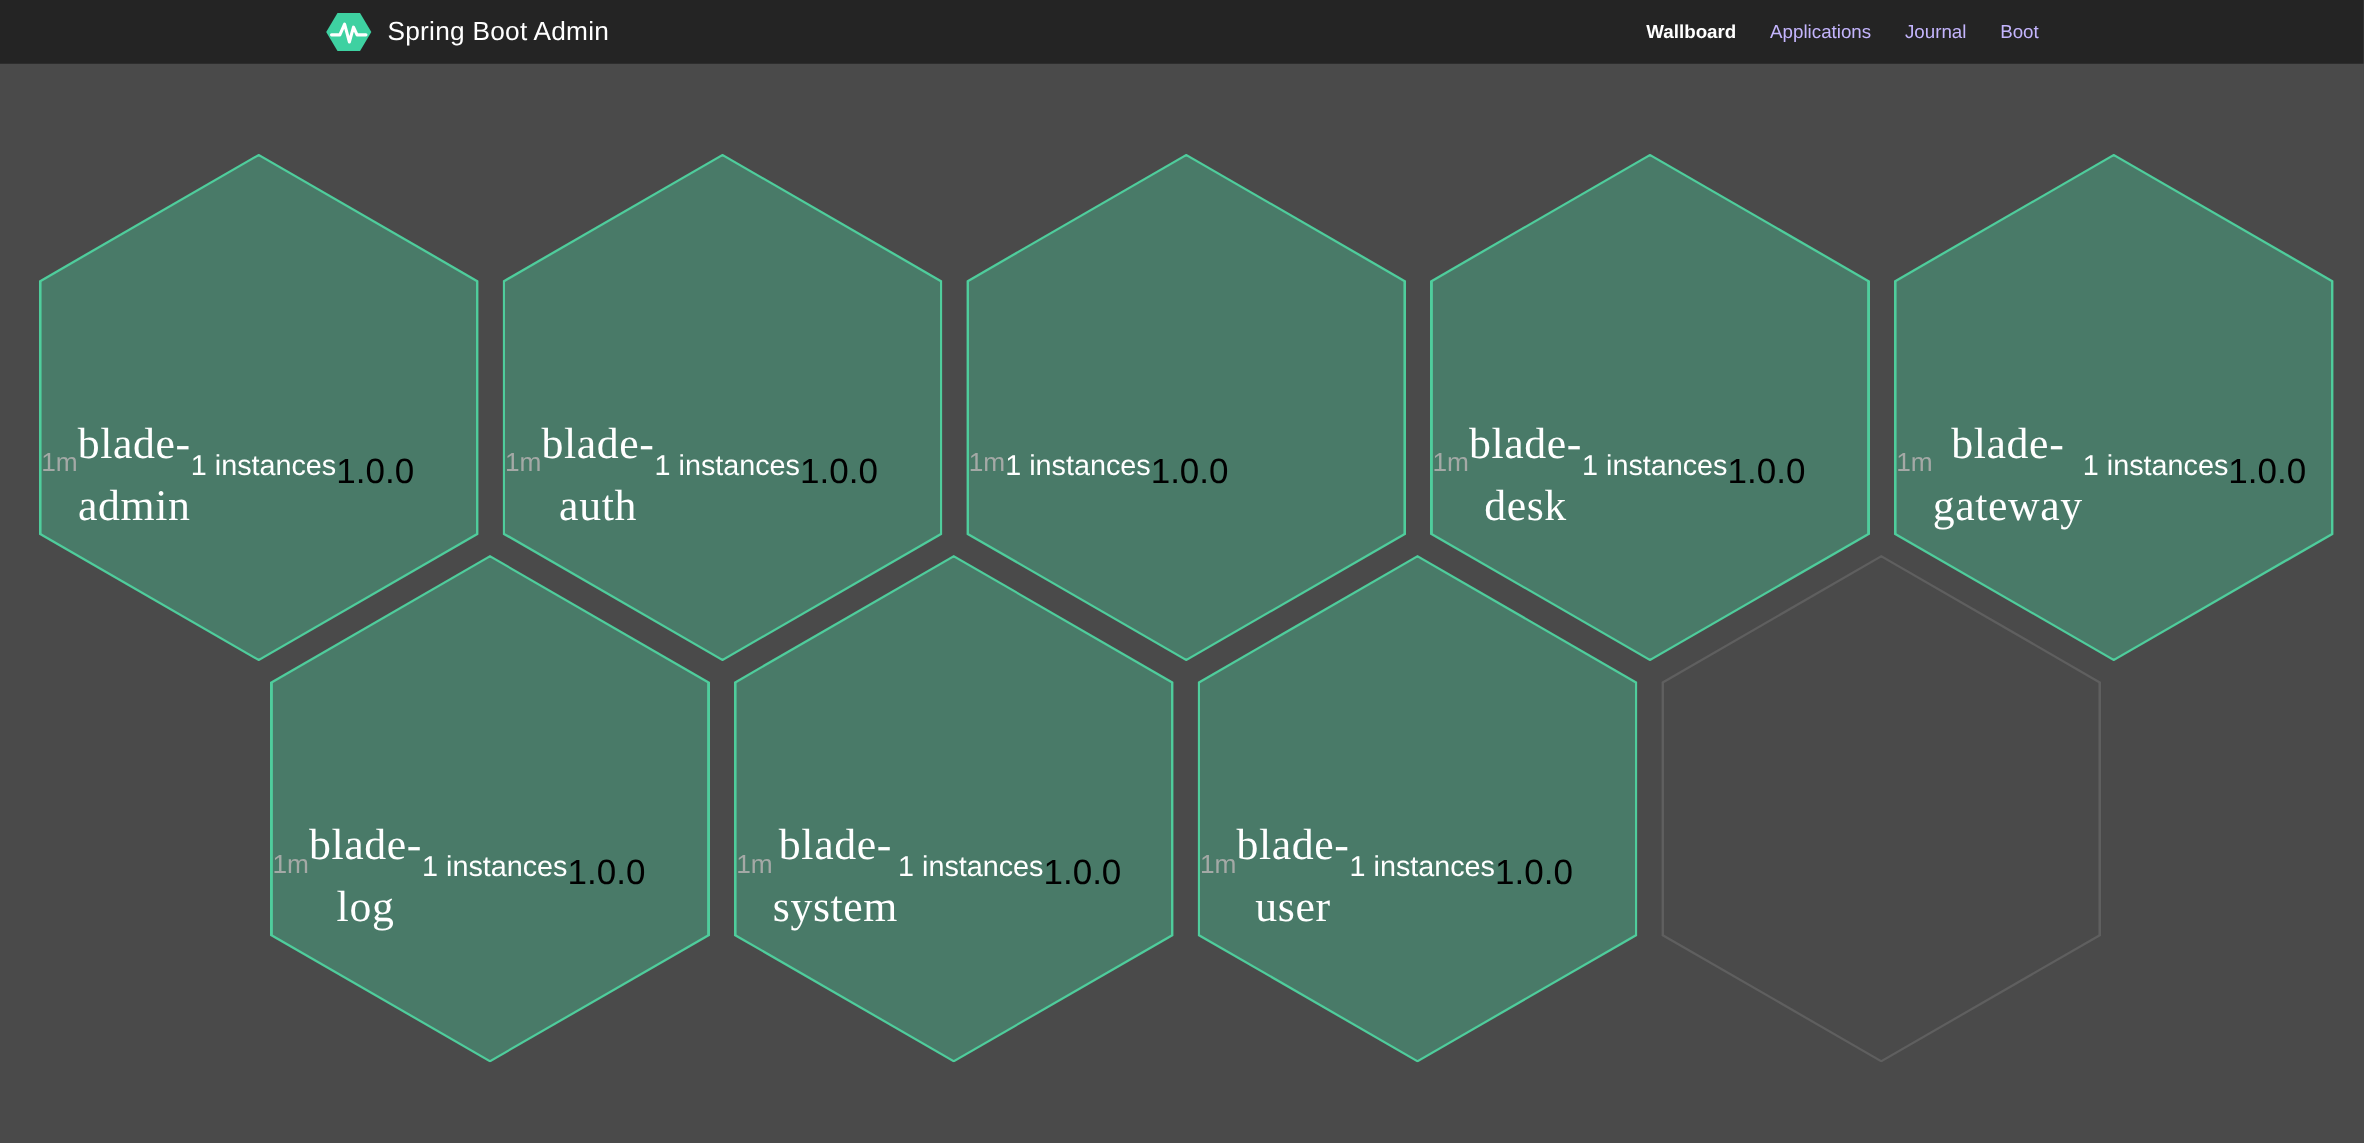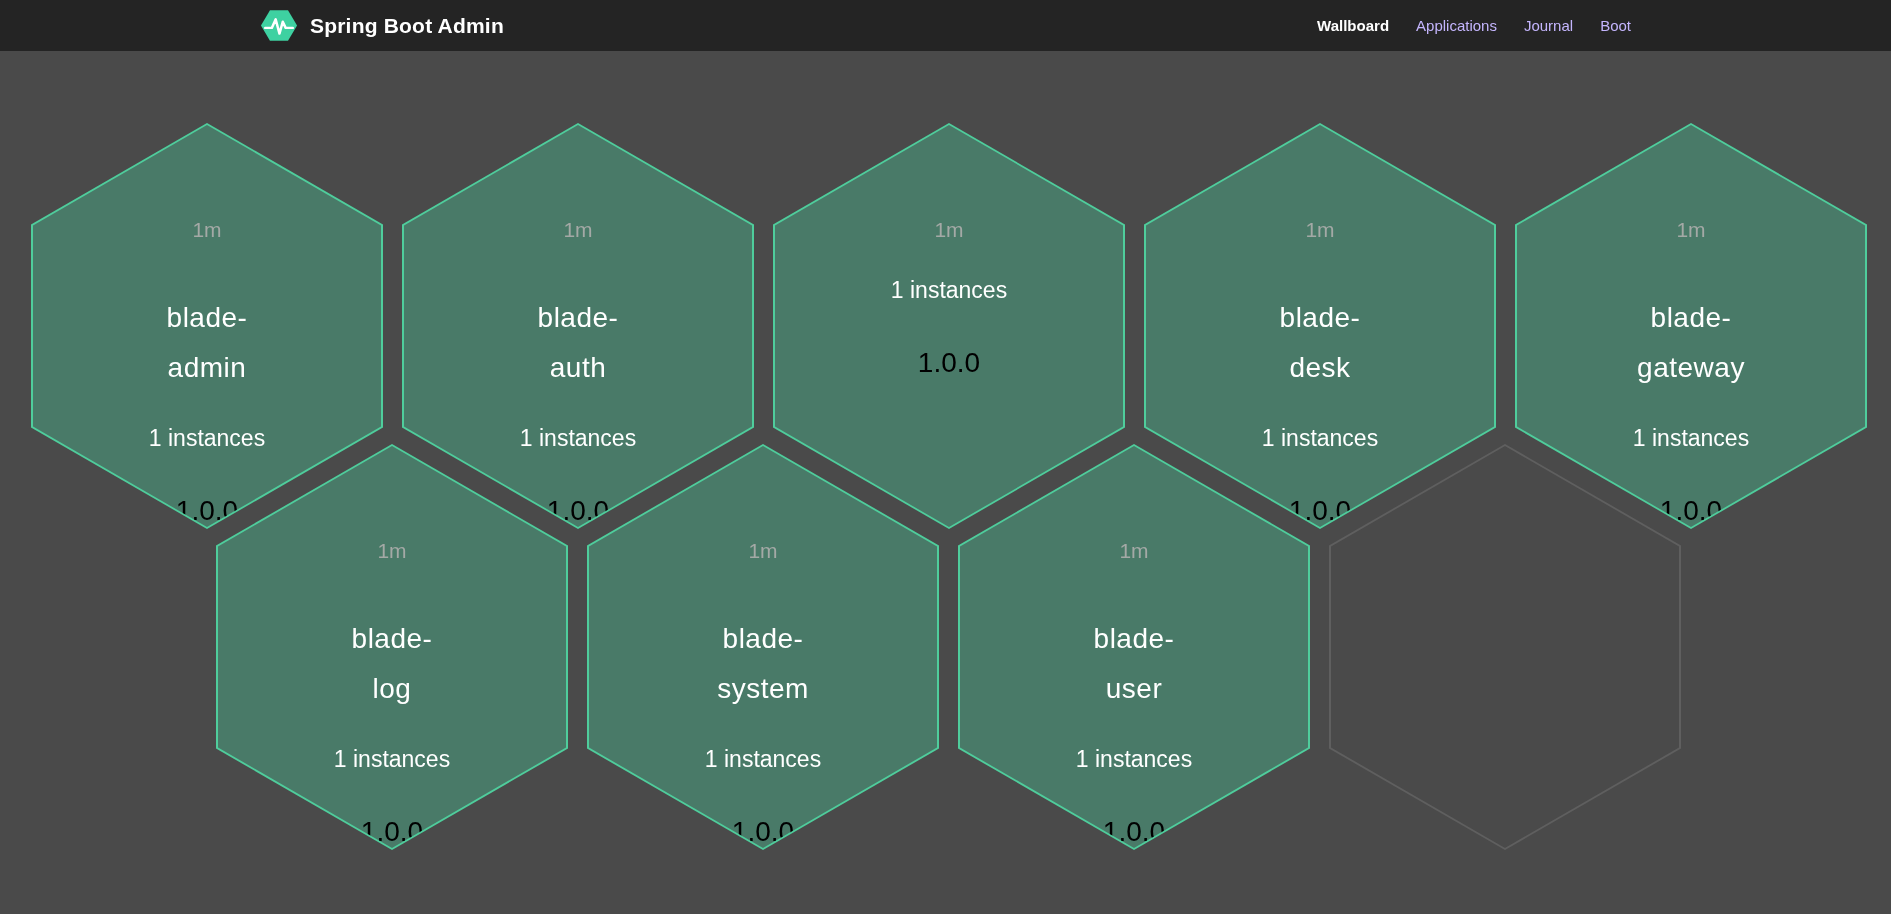--- a/index.html
+++ b/index.html
@@ -24,21 +24,21 @@
   }
   .brand {
     display: flex;
     align-items: center;
     gap: 12px;
     cursor: pointer;
   }
   .brand-title {
     color: #ffffff;
     font-size: 21px;
-    font-weight: bold;
+    font-weight: normal;
     letter-spacing: 0.2px;
     text-align: center;
   }
   .nav-links {
     margin-left: auto;
     display: flex;
     align-items: flex-end;
     gap: 27px;
   }
   .nav-link {
@@ -63,43 +63,43 @@
     width: 352px;
     height: 406px;
     clip-path: polygon(50% 0%, 100% 25%, 100% 75%, 50% 100%, 0% 75%, 0% 25%);
     cursor: pointer;
   }
   .hex-inner {
     position: absolute;
     inset: 2px;
     clip-path: polygon(50% 0%, 100% 25%, 100% 75%, 50% 100%, 0% 75%, 0% 25%);
     display: flex;
-    flex-direction: column;
+    flex-direction: row;
     align-items: center;
     text-align: center;
     padding-top: 90px;
-    gap: 30px;
   }
   .hex.filled { background: #4fcd9c; }
   .hex.filled .hex-inner { background: #497a68; }
   .hex.empty { background: #5f5f5f; cursor: default; }
   .hex.empty .hex-inner { background: #4a4a4a; }
 
   .app-uptime {
     color: #a4a9a6;
     font-size: 21px;
     line-height: 30px;
   }
   .app-name {
     margin-top: 18px;
     color: #ffffff;
-    font-size: 28px;
+    font-size: 35px;
     line-height: 50px;
     white-space: pre-line;
     letter-spacing: 0.5px;
+    font-family: Liberation Serif, serif;
   }
   .app-instances {
     margin-top: 1px;
     color: #ffffff;
     font-size: 23px;
     line-height: 28px;
   }
   .app-version {
     margin-top: 12px;
     color: #000000;

